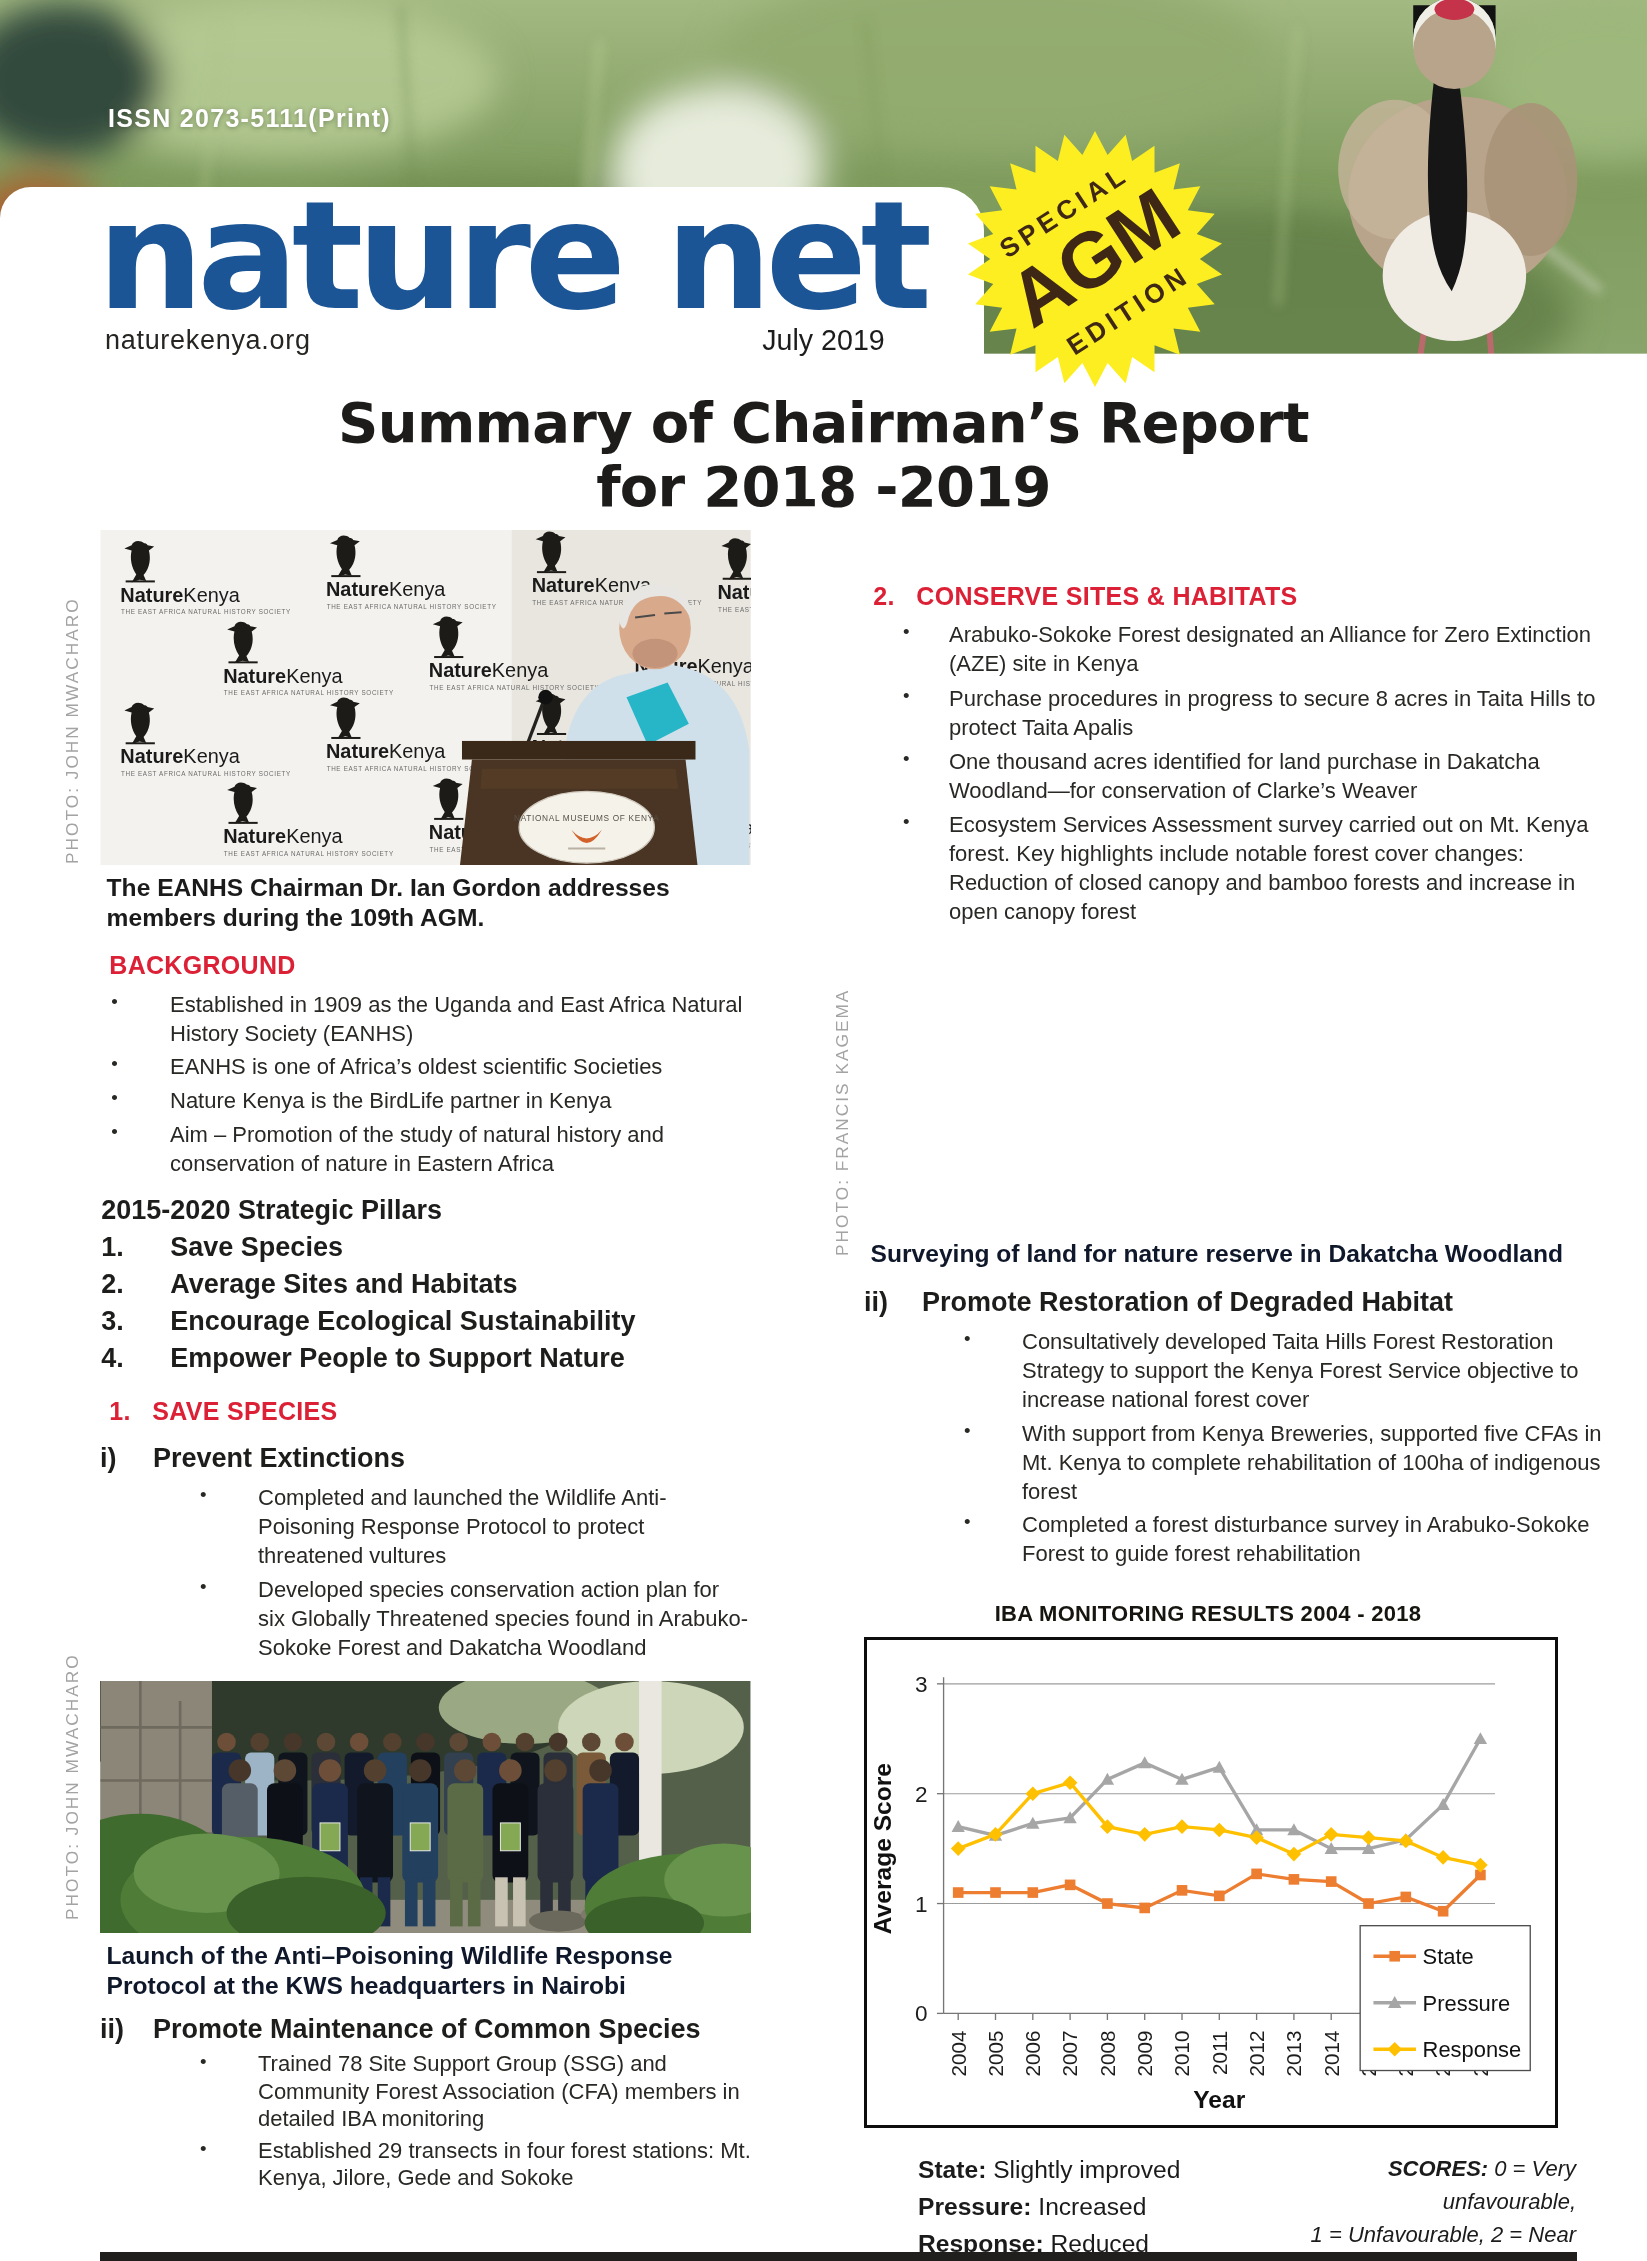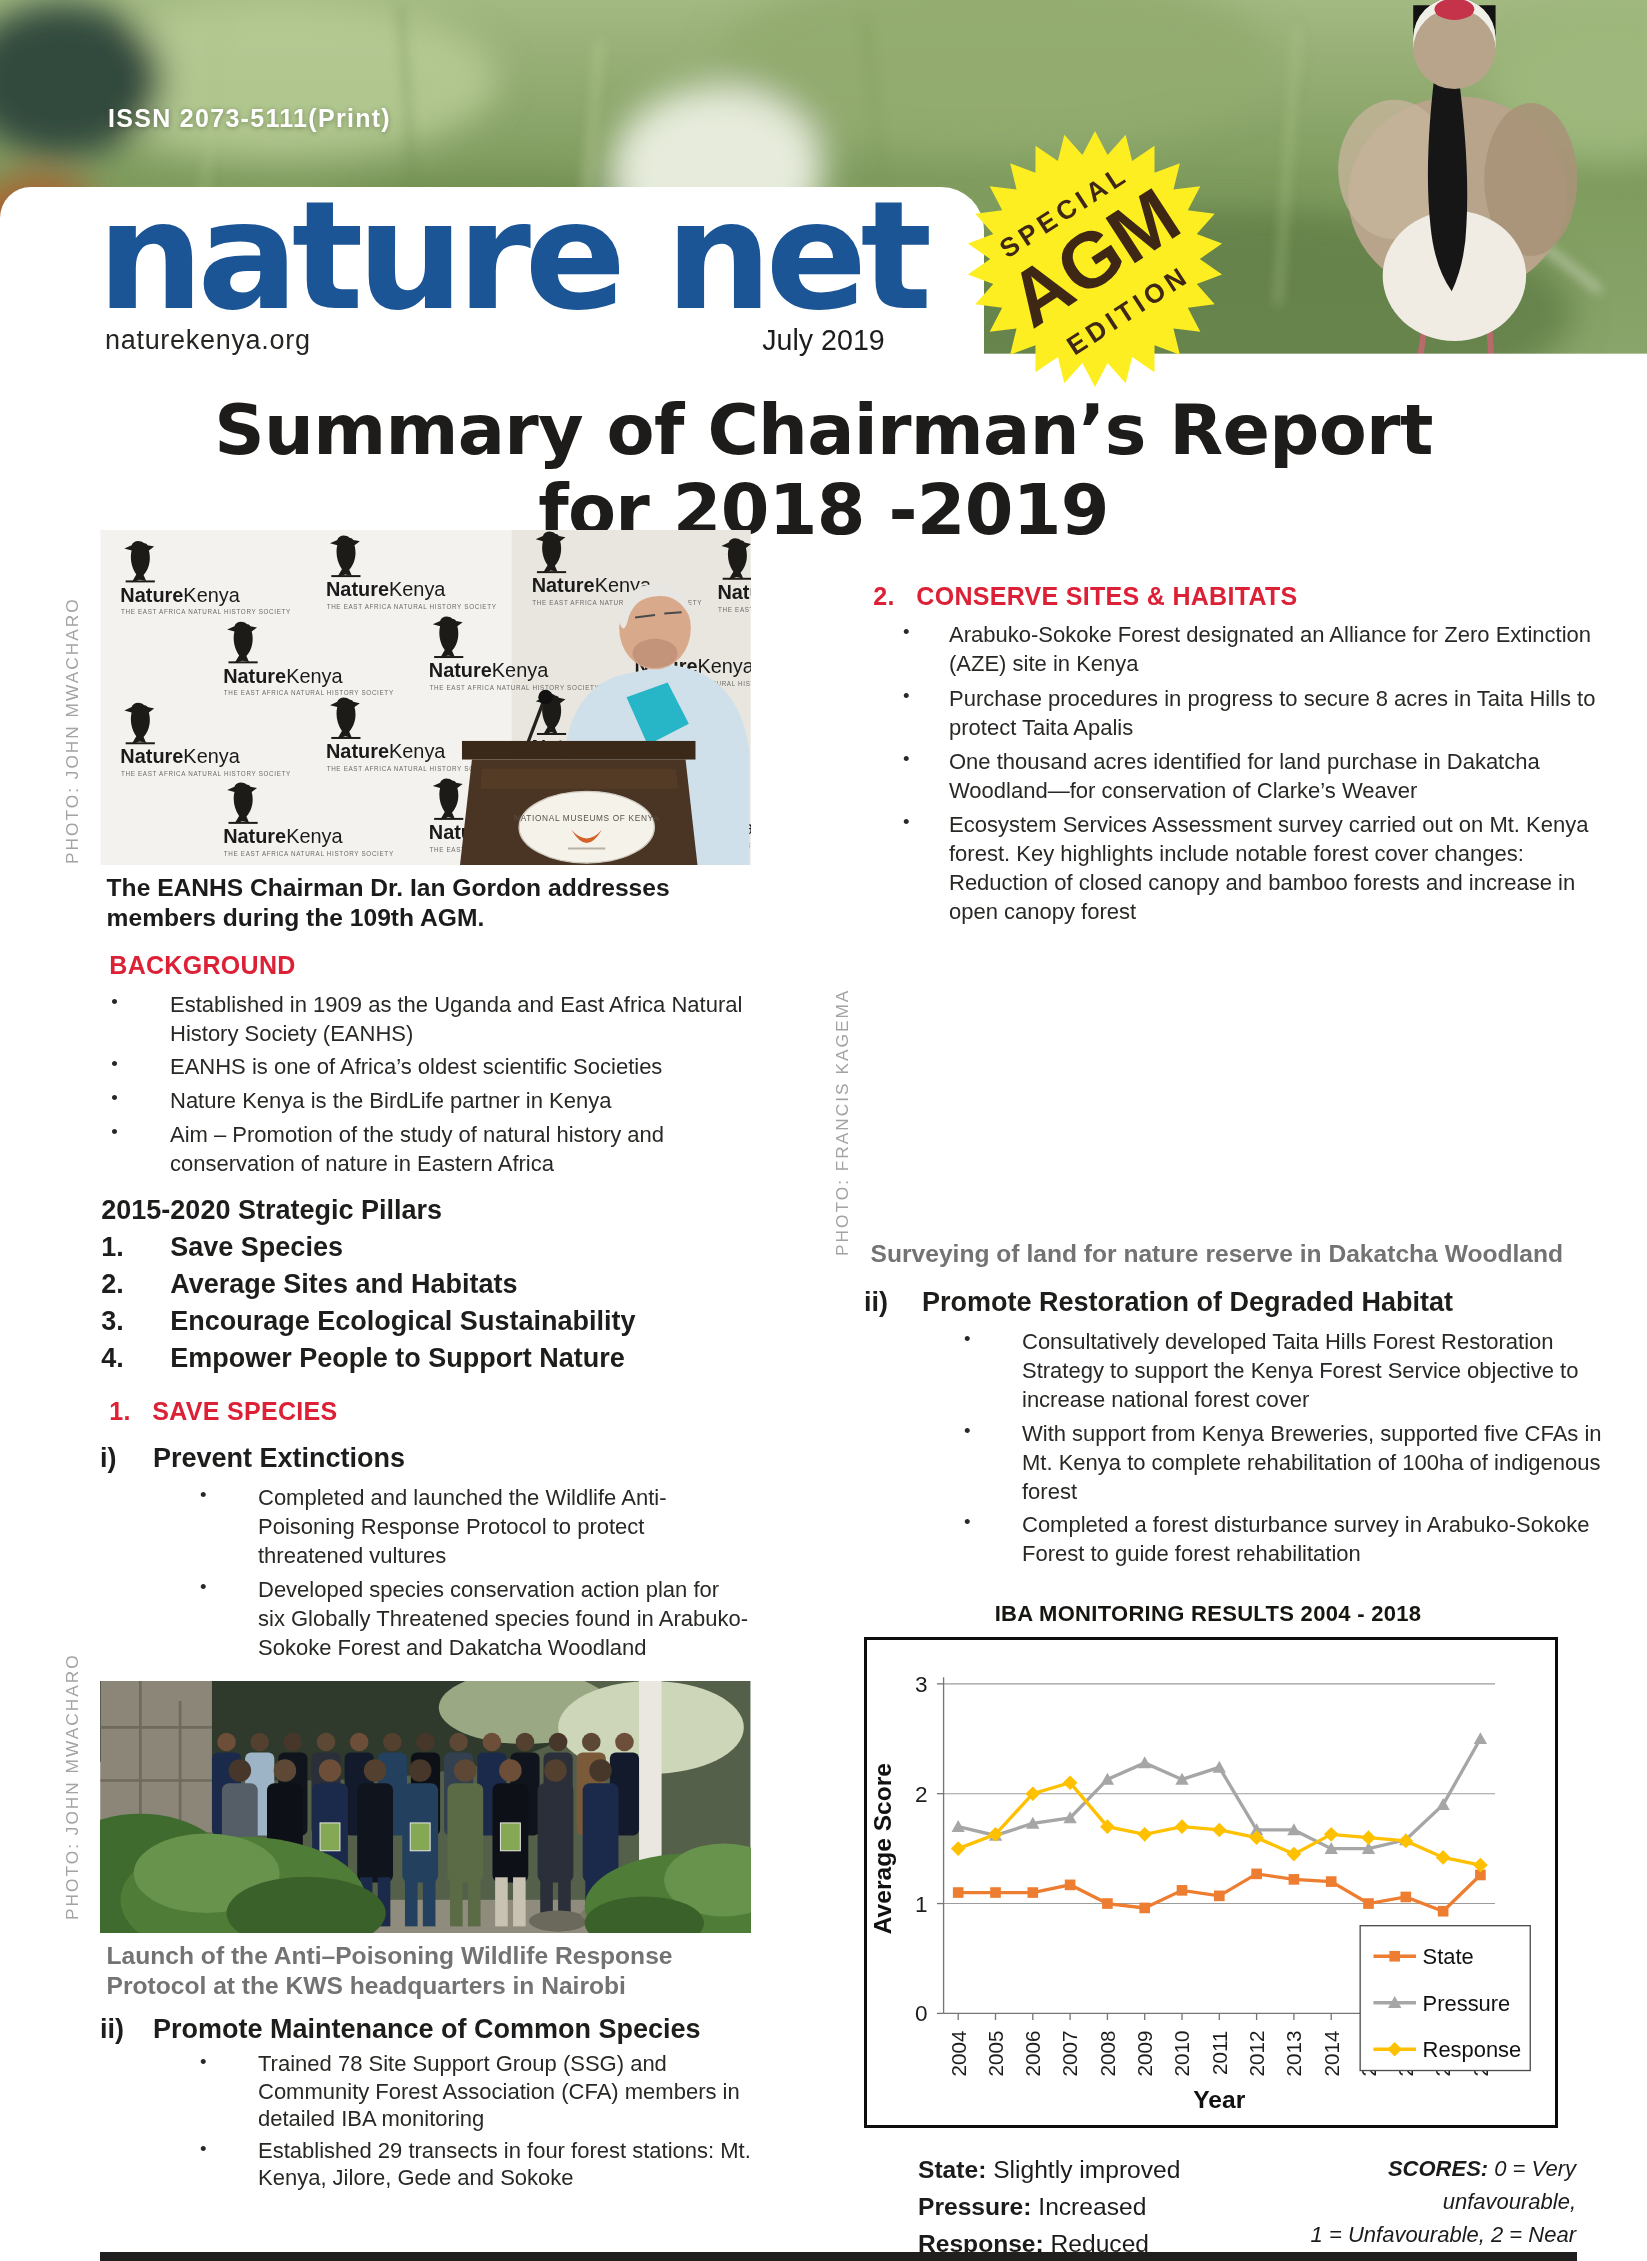--- a/index.html
+++ b/index.html
@@ -14,28 +14,28 @@
   .issn{position:absolute;left:108px;top:104px;font-size:25px;font-weight:bold;color:#fff;
         letter-spacing:1.3px;text-shadow:0 1.3px 5.3px rgba(40,60,30,.45)}
   .logo{position:absolute;left:97px;top:178px;font-family:"DejaVu Sans","Liberation Sans",sans-serif;
         font-weight:bold;font-size:150px;line-height:1.05;color:#1b5596;letter-spacing:-6.6px}
   .site{position:absolute;left:105px;top:325px;font-size:27px;color:#262522;letter-spacing:0.7px}
   .date{position:absolute;left:684px;top:324px;width:279px;text-align:center;font-size:28.6px;color:#1c1c1c}
   .badge{position:absolute;left:965px;top:129px;width:260px;height:260px}
 
   .title{position:absolute;left:0;top:391px;width:1647px;text-align:center;
          font-family:"DejaVu Sans","Liberation Sans",sans-serif;font-weight:bold;
-         font-size:70px;line-height:1.14;color:#1d1c1a;letter-spacing:-0.7px}
+         font-size:56px;line-height:1.14;color:#1d1c1a;letter-spacing:-0.7px}
 
   
   .col-left{position:absolute;left:100px;top:530px;width:651px}
   .col-right{position:absolute;left:864px;top:582px;width:743px}
 
   .cap{font-weight:bold;font-size:24.6px;line-height:1.24;color:#1b1b1b;margin-top:8px;padding-left:6.6px}
-  .cap.green{color:#737373}
+  .cap.green{color:#0f172a}
 
   .red-h{font-size:25px;font-weight:bold;color:#dc2136;letter-spacing:0.3px;padding-left:9.3px}
   .red-h .hn{display:inline-block;min-width:43px}
   .mt26{margin-top:17.3px}.mt34{margin-top:22.6px}.mt28{margin-top:18.6px}
 
   .b-ul{list-style:none;margin:9.3px 0 0;padding:0;font-size:22px;line-height:1.32;color:#292825}
   .b-ul li{position:relative;padding-left:70px;margin-bottom:4.7px}
   .b-ul li::before{content:"\2022";position:absolute;left:11.3px;top:0;font-size:18.6px;color:#292825}
   .sub-ul li{padding-left:158px}
   .sub-ul li::before{left:100px}

